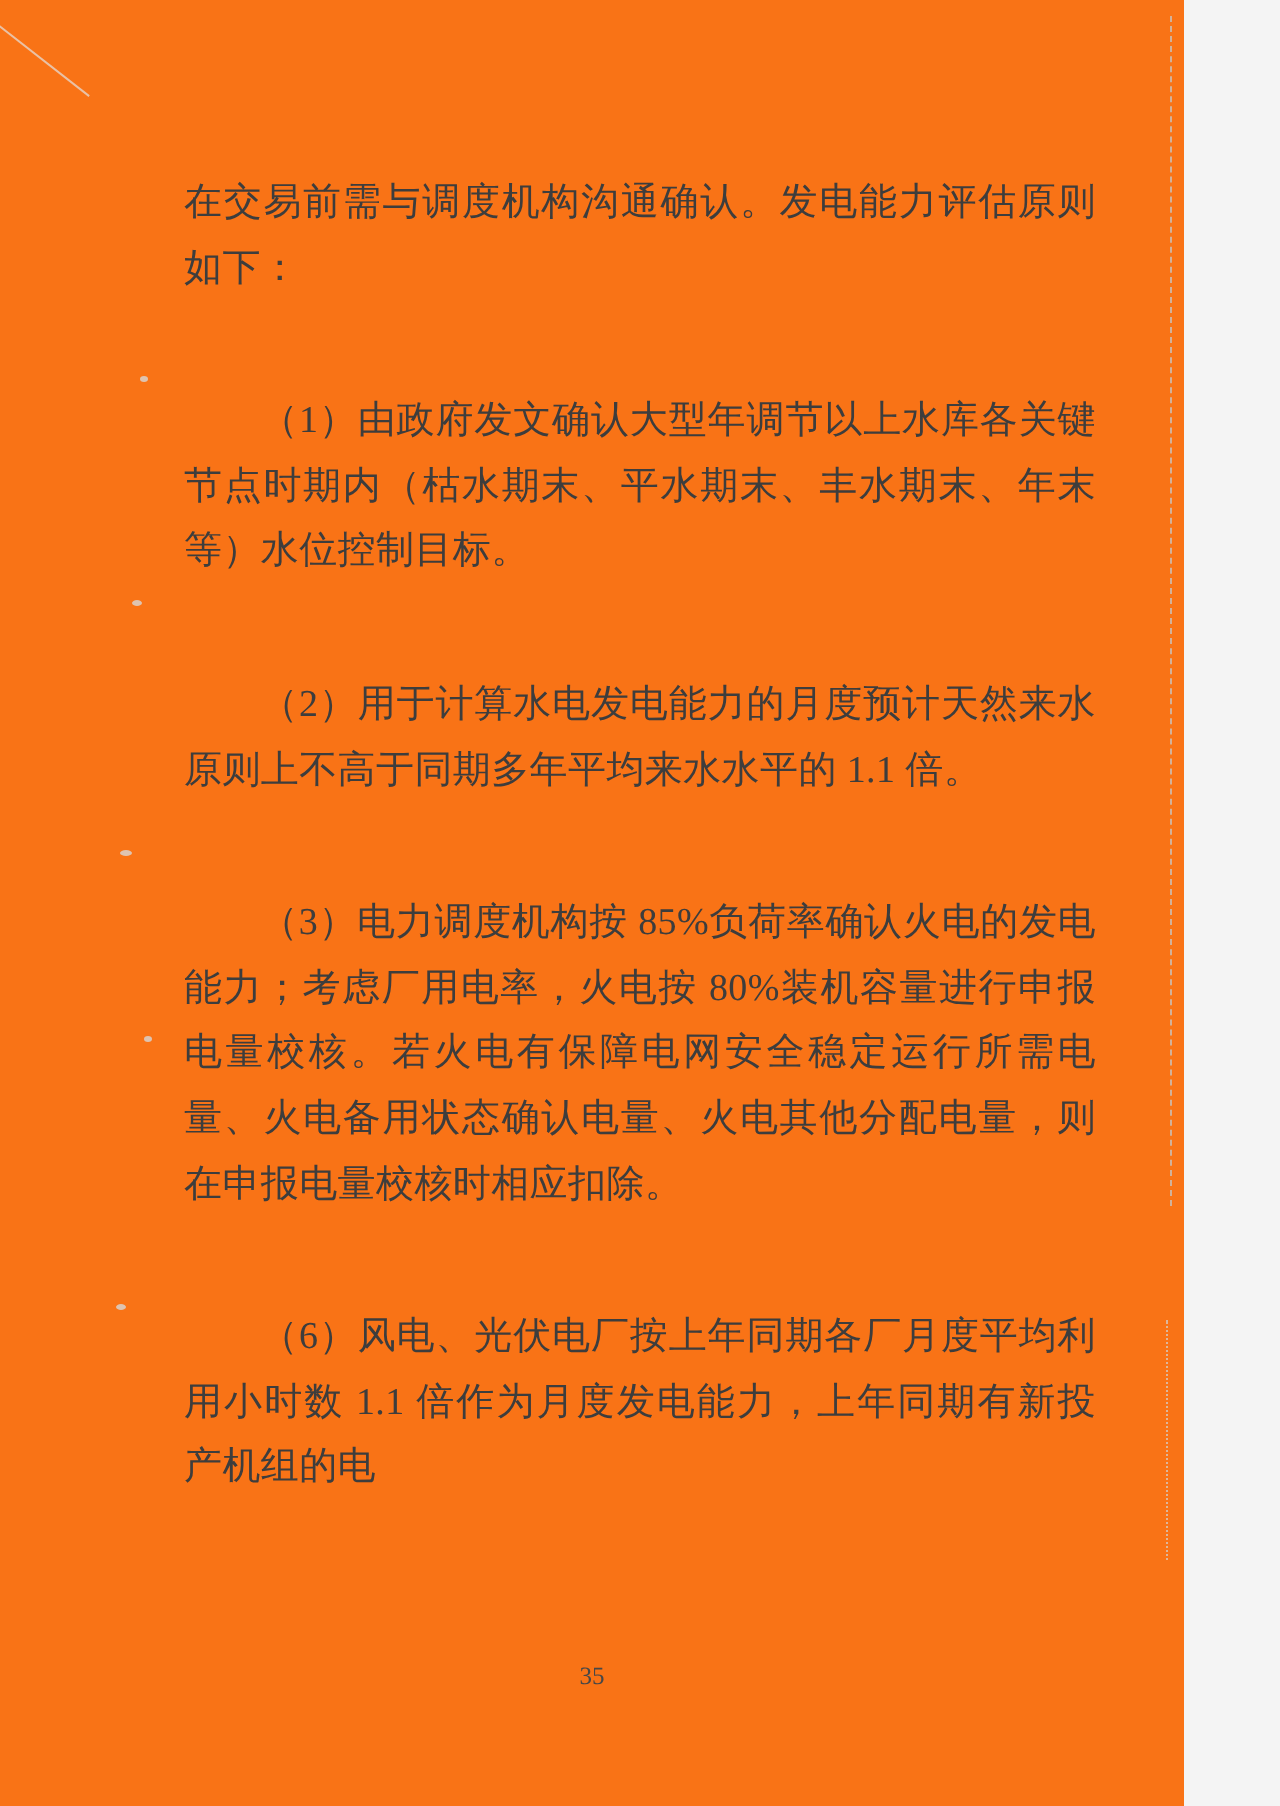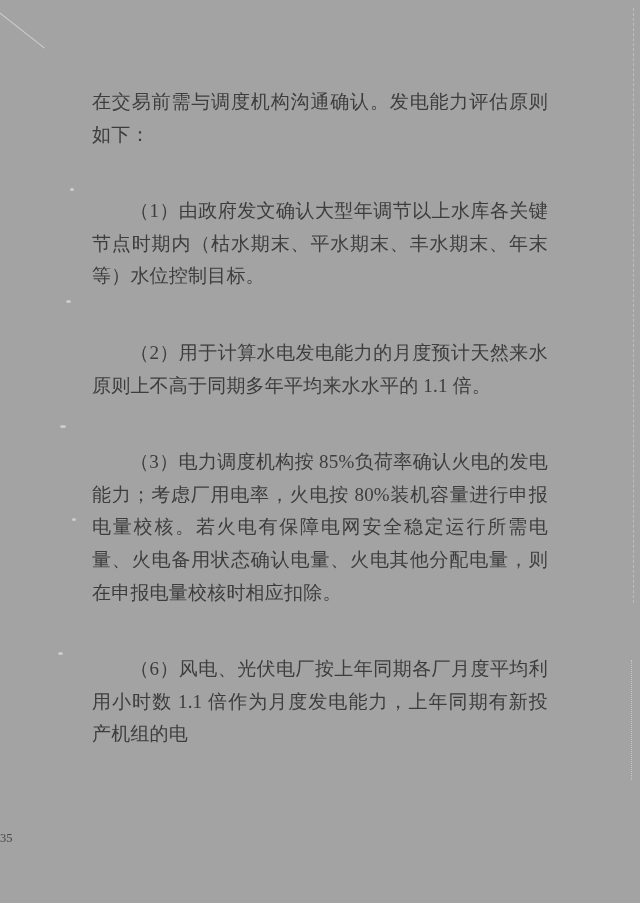--- a/index.html
+++ b/index.html
@@ -7,23 +7,23 @@
     padding: 0;
   }
   body {
     width: 640px;
     height: 903px;
     background: #f4f4f4;
     font-family: "Liberation Serif", "DejaVu Serif", serif;
   }
   .page {
     position: relative;
-    width: 640px;
+    width: 592px;
     height: 903px;
-    background: #a3a3a3;
+    background: #f97316;
     overflow: hidden;
   }
   .text-block {
     position: absolute;
     left: 92px;
     top: 86px;
     width: 456px;
     font-size: 19px;
     line-height: 32.6px;
     color: #3d3d3d;
@@ -36,21 +36,21 @@
   }
   .text-block p.ind {
     text-indent: 2em;
     margin-top: 44px;
   }
   .page-number {
     position: absolute;
     top: 831px;
     left: 0;
     width: 100%;
-    text-align: left;
+    text-align: center;
     font-size: 12.5px;
     color: #474747;
   }
   .artifact-dotted-right {
     position: absolute;
     right: 6px;
     top: 8px;
     height: 595px;
     width: 0;
     border-left: 1.5px dashed #c6c6c6;

